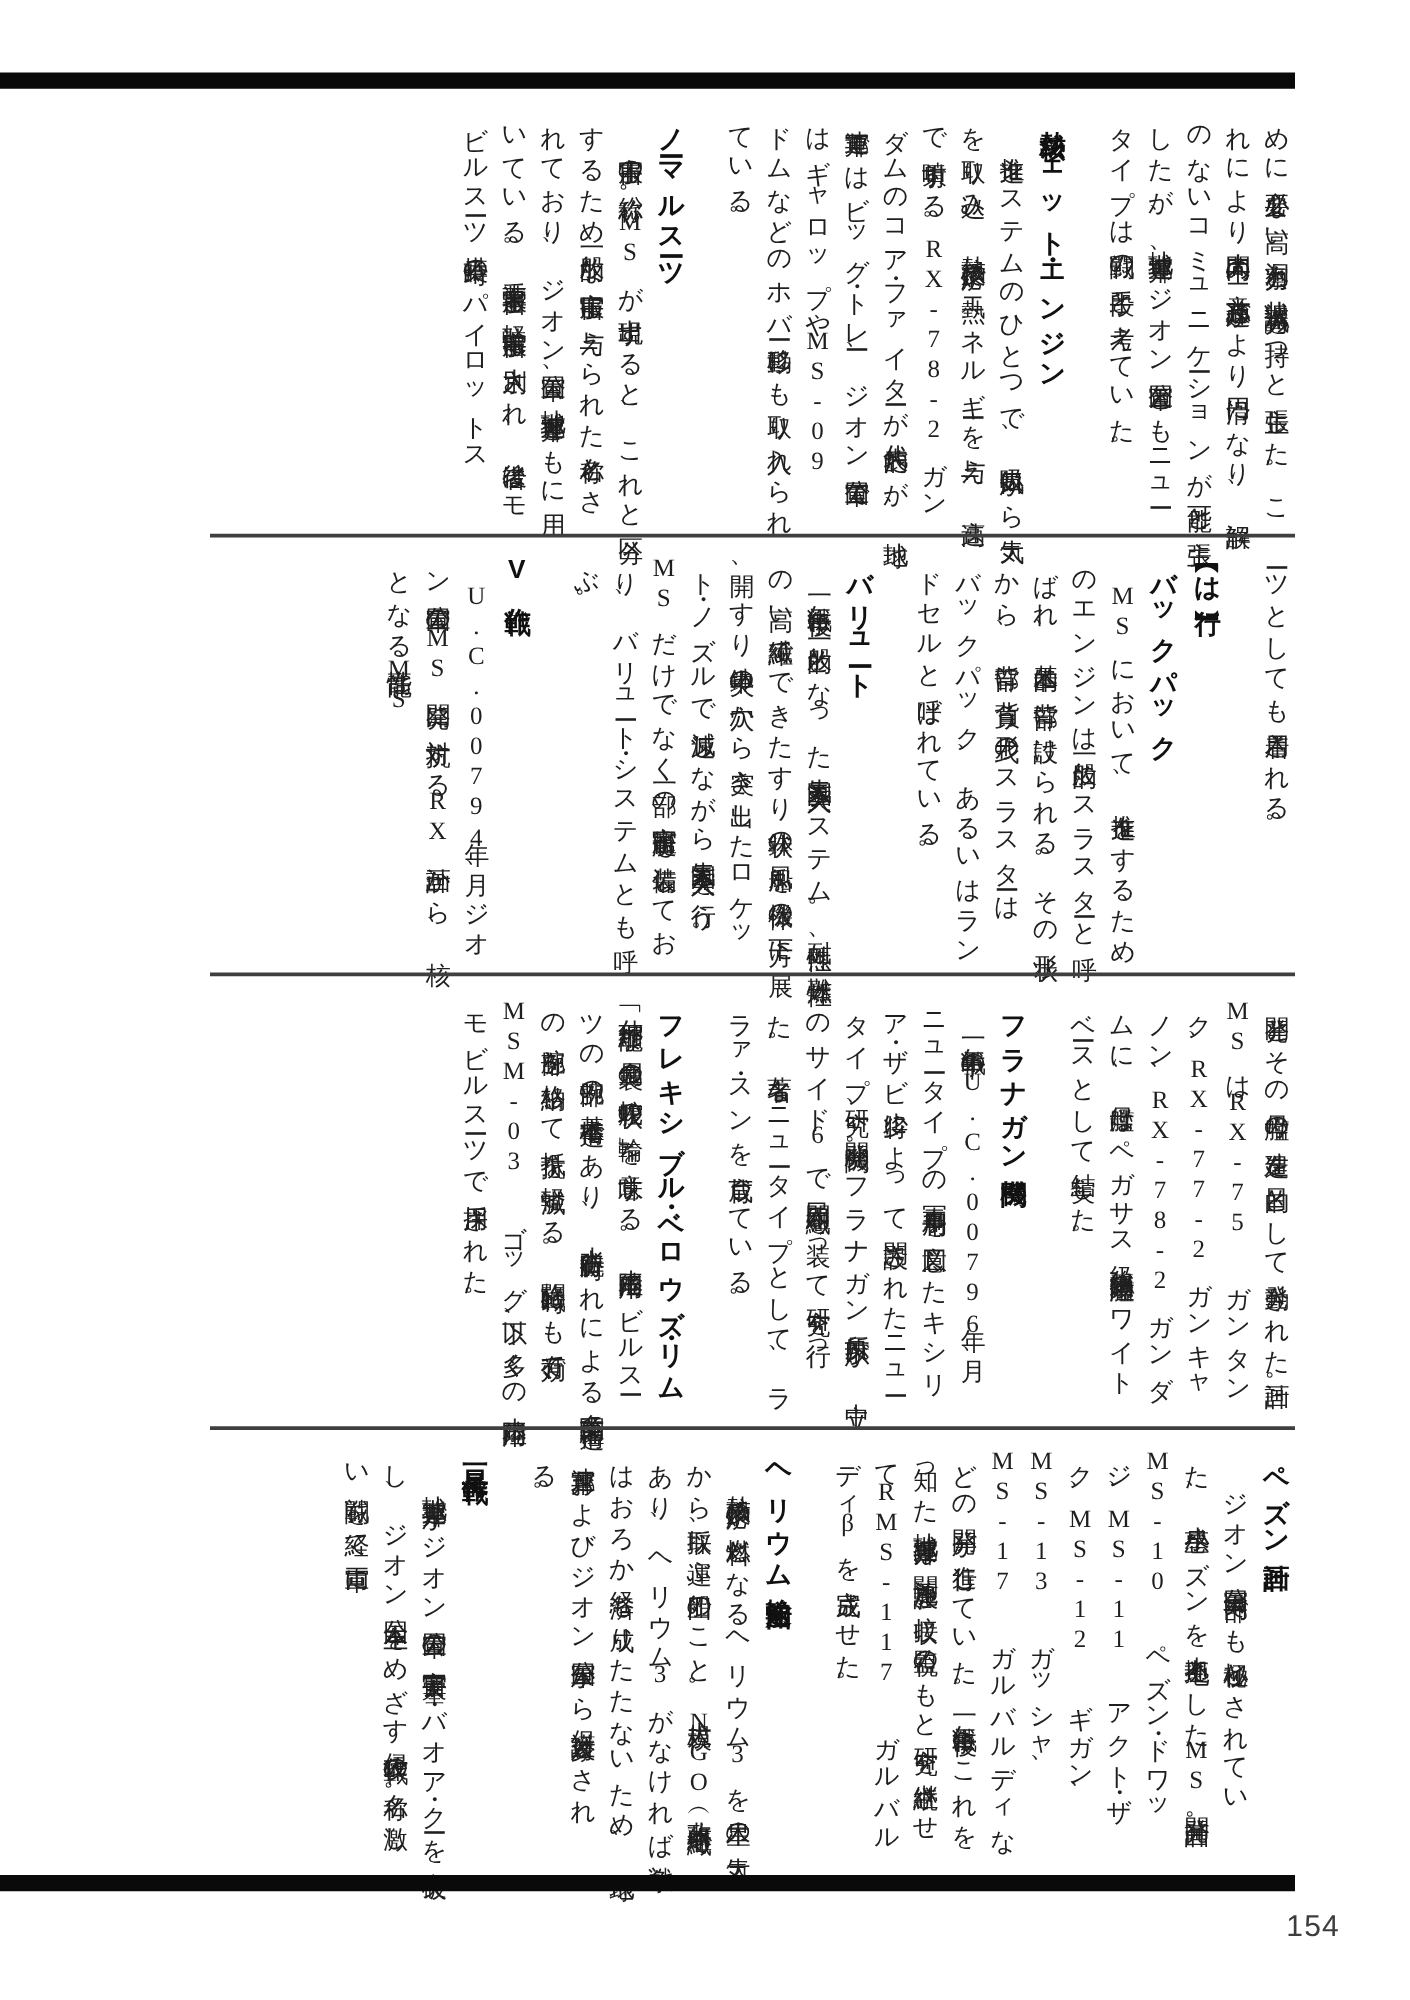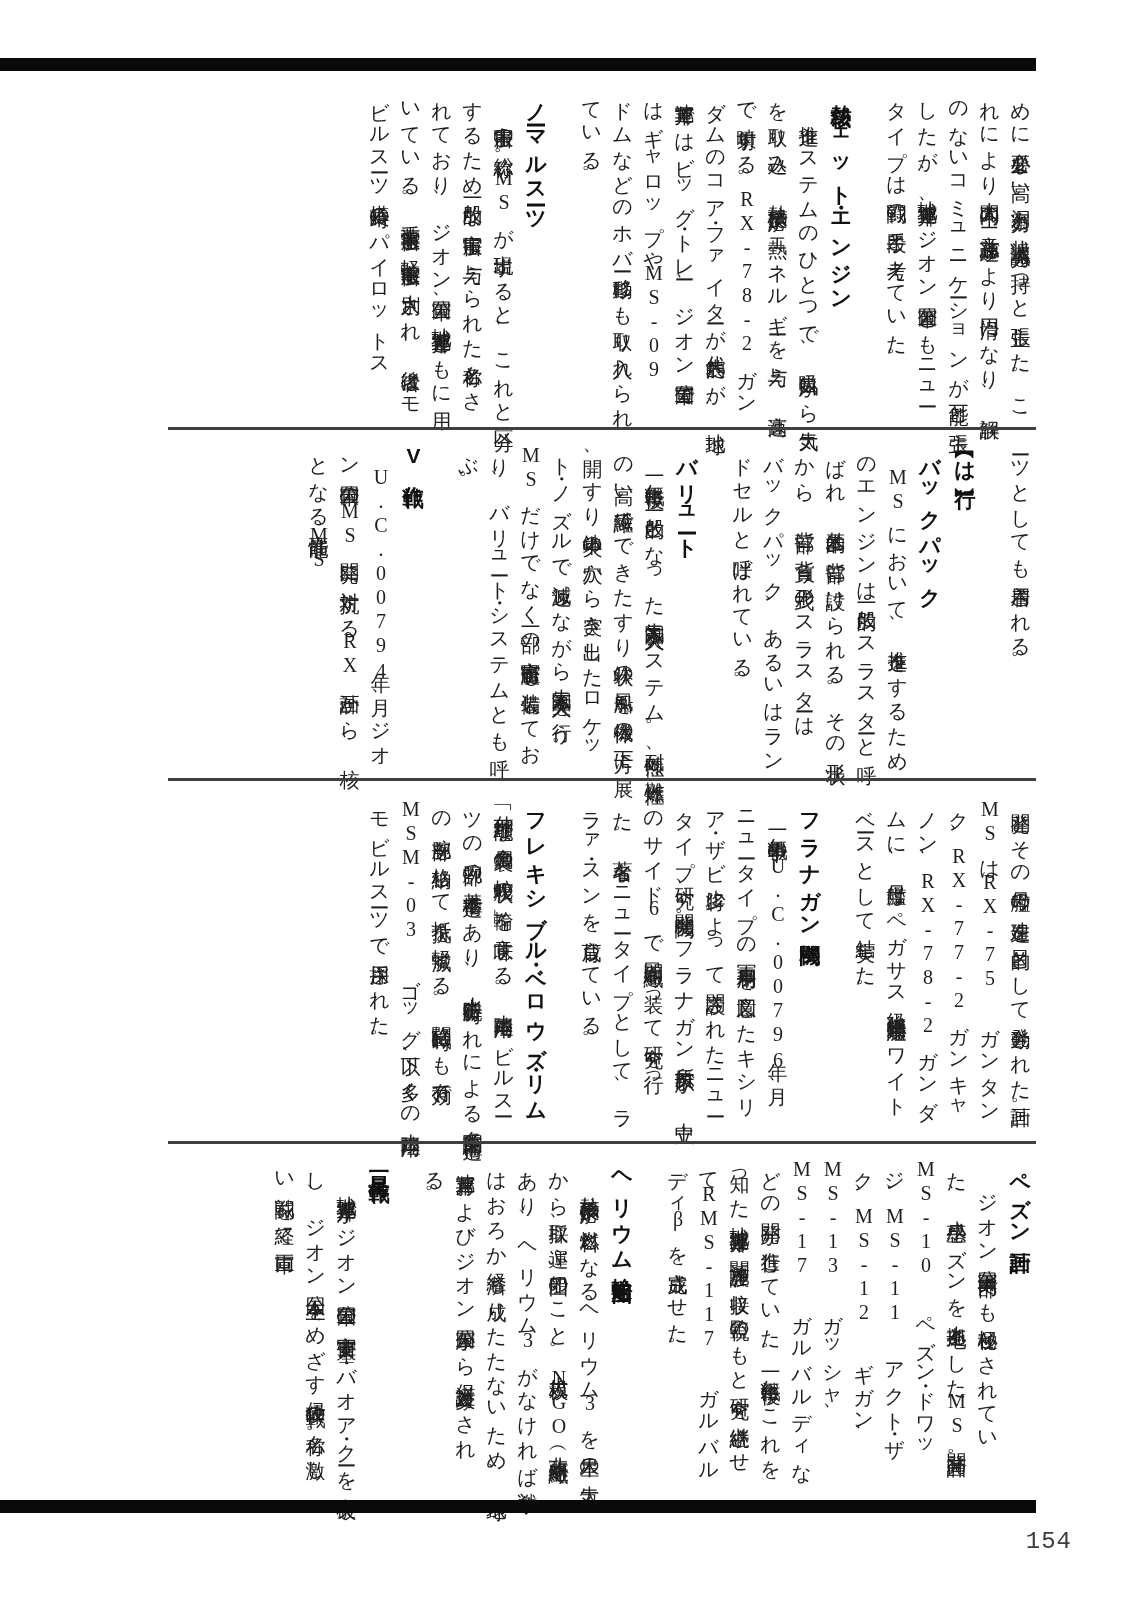--- a/index.html
+++ b/index.html
@@ -39,21 +39,21 @@
     font-family:"Liberation Sans", sans-serif;
     font-weight:700;
     font-size:21px;
     letter-spacing:2px;
     color:#111111;
   }
   .trow h3:not(:first-child){margin-block-start:24px;}
   .trow h3.section + h3.entry{margin-block-start:4px;}
   .page-number{
     position:absolute;top:1528px;right:56px;
-    font-family:Liberation Mono, monospace;
+    font-family:Liberation Sans, sans-serif;
     font-size:24px;color:#3d3d3d;
     letter-spacing:1px;
   }
 </style>
 </head>
 <body>
 
 <div class="page">
 
   <div class="rule-bar top"></div>

